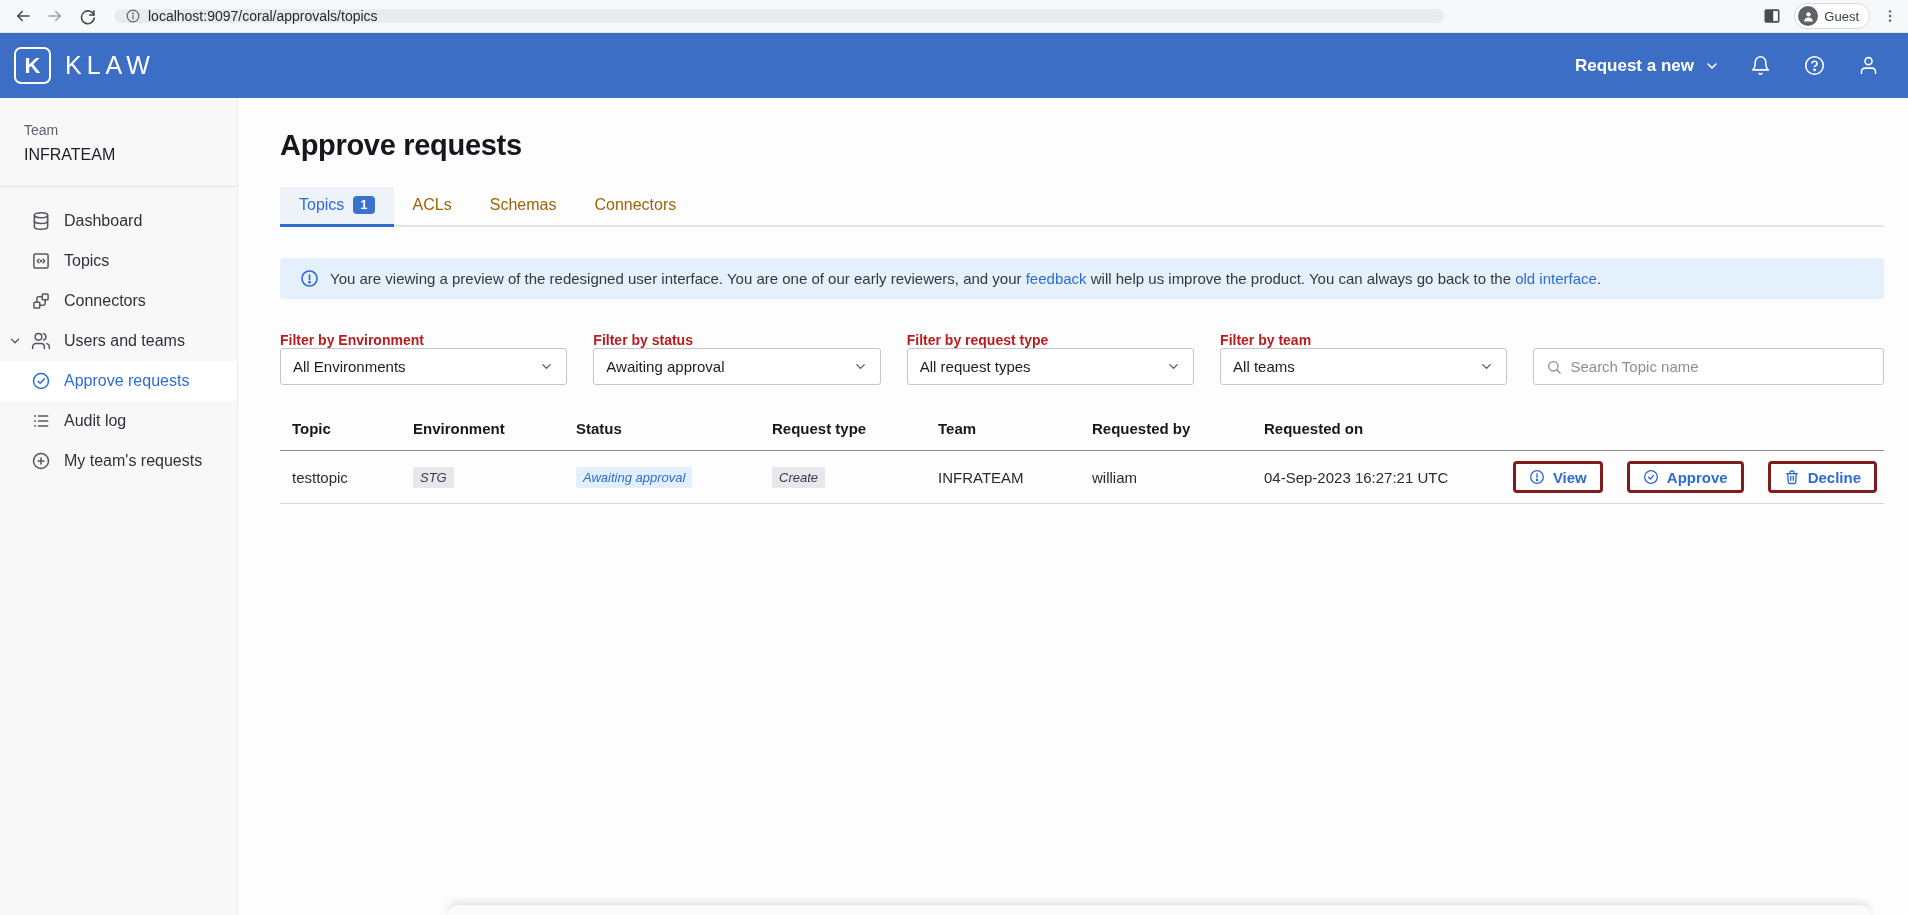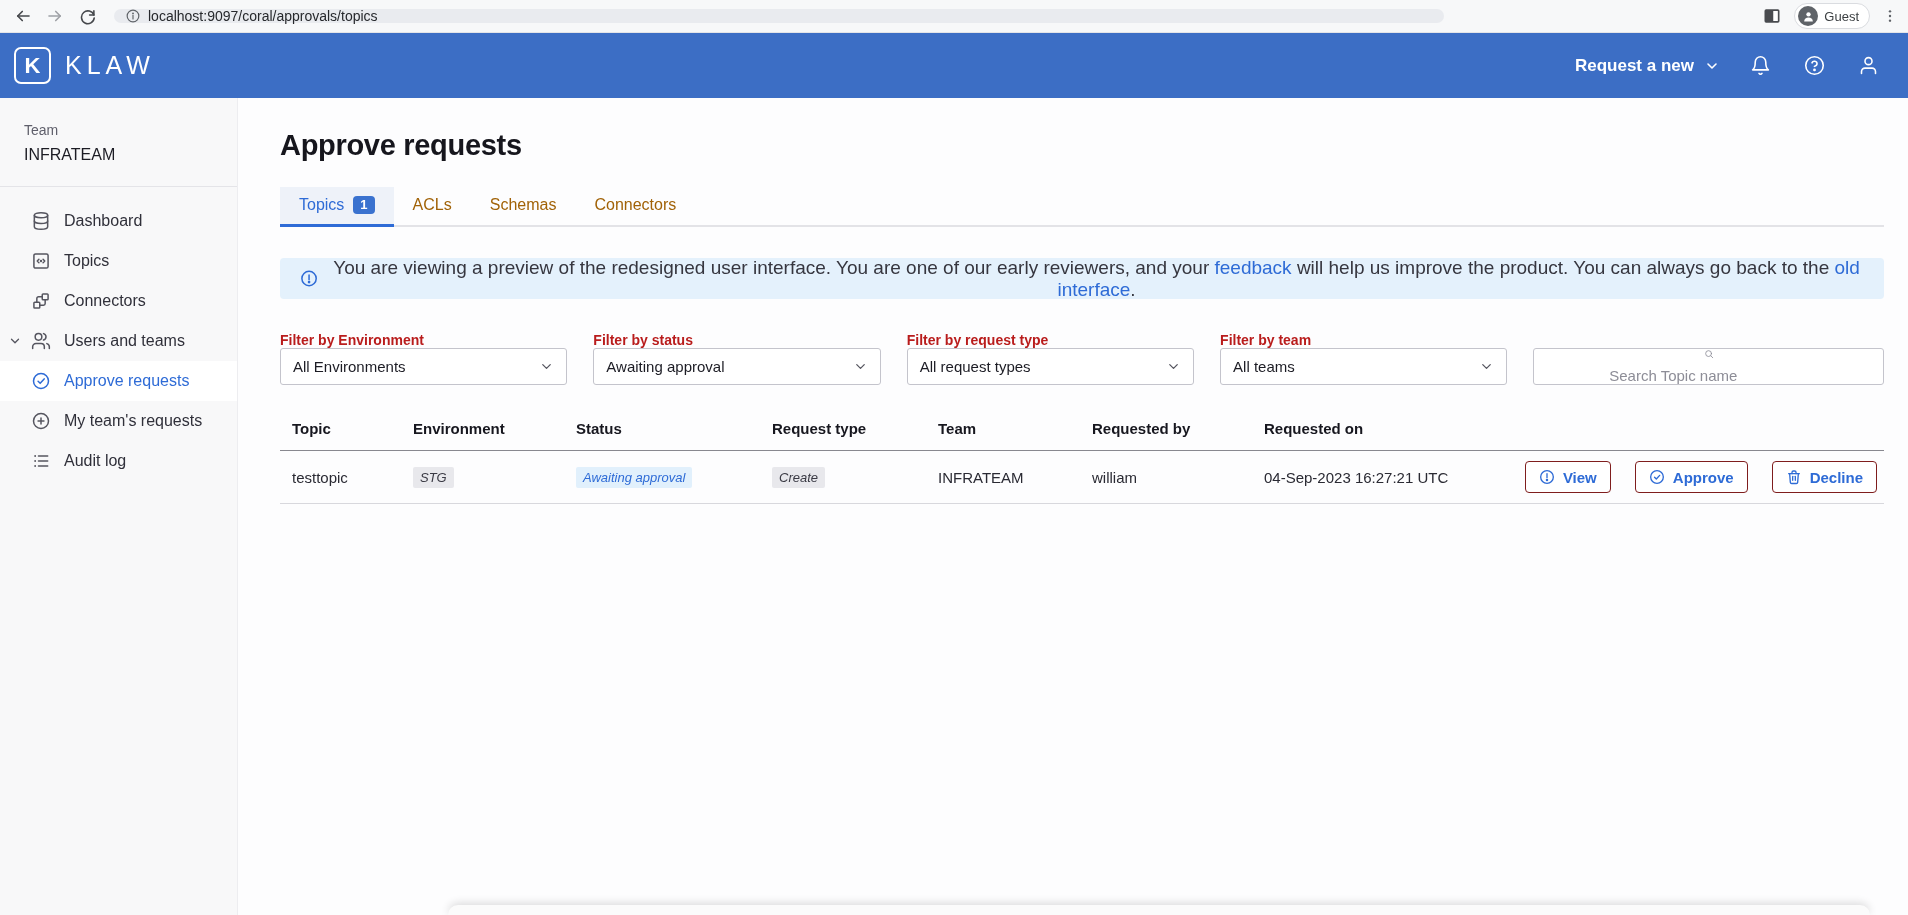--- a/index.html
+++ b/index.html
@@ -76,36 +76,36 @@
     border-bottom: 3px solid transparent;
   }
   .tab.active { color: #2e6bd6; background: #eef2f9; border-bottom-color: #2e6bd6; }
   .tab-badge {
     background: #3a72cf; color: #ffffff; font-size: 13px; font-weight: 700;
     border-radius: 4px; padding: 1px 7px; line-height: 16px;
   }
 
   .banner {
     margin-top: 31px; background: #e4f1fc; border-radius: 4px; height: 41px;
-    display: flex; align-items: center; gap: 11px; padding: 0 20px; font-size: 19px; color: #36363f; text-align: center;
+    display: flex; align-items: center; gap: 11px; padding: 0 20px; font-size: 15px; color: #36363f; text-align: center;
   }
   .banner a { color: #2e6bd6; text-decoration: none; cursor: pointer; }
 
   .filters { display: flex; gap: 26px; margin-top: 33px; align-items: flex-end; }
   .filter-group { flex: 1; }
   .filter-label { font-size: 14px; font-weight: 700; color: #b91c1c; }
   .select {
     height: 37px; background: #ffffff; border: 1px solid #c4c4cc; border-radius: 3px;
     display: flex; align-items: center; justify-content: space-between;
     padding: 0 12px; font-size: 15px; color: #1c1c24; cursor: pointer;
   }
   .search-group { flex: 1.22; }
   .search-box {
     height: 37px; background: #ffffff; border: 1px solid #c4c4cc; border-radius: 3px;
-    display: flex; align-items: center; gap: 8px; padding: 0 12px; flex-direction: column;
+    display: flex; align-items: center; gap: 8px; padding: 0 12px;
   }
   .search-box input {
     border: none; outline: none; flex: 1; font-size: 15px; color: #1c1c24; background: transparent;
     font-family: "Liberation Sans", sans-serif;
   }
   .search-box input::placeholder { color: #8d8d97; }
 
   
   .req-table { margin-top: 35px; width: 100%; }
   .t-head, .t-row {
@@ -117,21 +117,21 @@
   .t-row { border-bottom: 1px solid #d8d8dd; align-items: center; height: 53px; }
   .td { font-size: 15px; color: #2a2a33; padding: 0 12px; }
   .chip {
     display: inline-block; font-size: 13px; padding: 3px 7px; border-radius: 2px;
     background: #e8e8ec; color: #3a3a44; font-style: italic;
   }
   .chip.status { background: #e1f0fc; color: #2e6bd6; }
   .actions { display: flex; justify-content: flex-end; gap: 24px; padding-right: 7px; }
   .btn {
     display: flex; align-items: center; gap: 8px; height: 32px; padding: 0 13px;
-    background: #ffffff; border: 1px solid #7f1d1d; border-radius: 4px;
+    background: #ffffff; border: 3px solid #7f1d1d; border-radius: 4px;
     color: #2e6bd6; font-size: 15px; font-weight: 700; cursor: pointer;
     font-family: "Liberation Sans", sans-serif;
   }
 
   
   .dock-hint {
     position: absolute; bottom: 0; left: 448px; width: 1422px; height: 10px;
     border-radius: 14px 14px 0 0; background: #fbfbfb;
     box-shadow: 0 -2px 9px rgba(0,0,0,0.14);
   }
@@ -270,39 +270,39 @@
             <path d="M15 3.13a4 4 0 0 1 0 7.75"></path>
           </svg>
         <span>Users and teams</span>
       </div>
       <div class="nav-item active">
         <svg class="nav-icon" viewBox="0 0 24 24" fill="none" stroke="#2e6bd6" stroke-width="1.8" stroke-linecap="round" stroke-linejoin="round">
             <circle cx="12" cy="12" r="9"></circle>
             <polyline points="8.5 12.3 11 14.8 15.8 9.5"></polyline>
           </svg>
         <span>Approve requests</span>
-      </div>
-      <div class="nav-item">
-        <svg class="nav-icon" viewBox="0 0 24 24" fill="none" stroke="#55555f" stroke-width="1.8" stroke-linecap="round">
-            <circle cx="12" cy="12" r="9"></circle>
-            <line x1="12" y1="8.5" x2="12" y2="15.5"></line>
-            <line x1="8.5" y1="12" x2="15.5" y2="12"></line>
-          </svg>
-        <span>My team's requests</span>
       </div>
       <div class="nav-item">
         <svg class="nav-icon" viewBox="0 0 24 24" fill="none" stroke="#55555f" stroke-width="1.8" stroke-linecap="round">
             <line x1="9" y1="6" x2="20" y2="6"></line>
             <line x1="9" y1="12" x2="20" y2="12"></line>
             <line x1="9" y1="18" x2="20" y2="18"></line>
             <rect x="4" y="5" width="2" height="2" fill="#55555f" stroke="none"></rect>
             <rect x="4" y="11" width="2" height="2" fill="#55555f" stroke="none"></rect>
             <rect x="4" y="17" width="2" height="2" fill="#55555f" stroke="none"></rect>
           </svg>
         <span>Audit log</span>
+      </div>
+      <div class="nav-item">
+        <svg class="nav-icon" viewBox="0 0 24 24" fill="none" stroke="#55555f" stroke-width="1.8" stroke-linecap="round">
+            <circle cx="12" cy="12" r="9"></circle>
+            <line x1="12" y1="8.5" x2="12" y2="15.5"></line>
+            <line x1="8.5" y1="12" x2="15.5" y2="12"></line>
+          </svg>
+        <span>My team's requests</span>
       </div>
     </div>
   </div>
 
   <div class="main">
     <h1 class="page-title">Approve requests</h1>
 
     <div class="tabs">
       <div class="tab active">
         <span>Topics</span>

